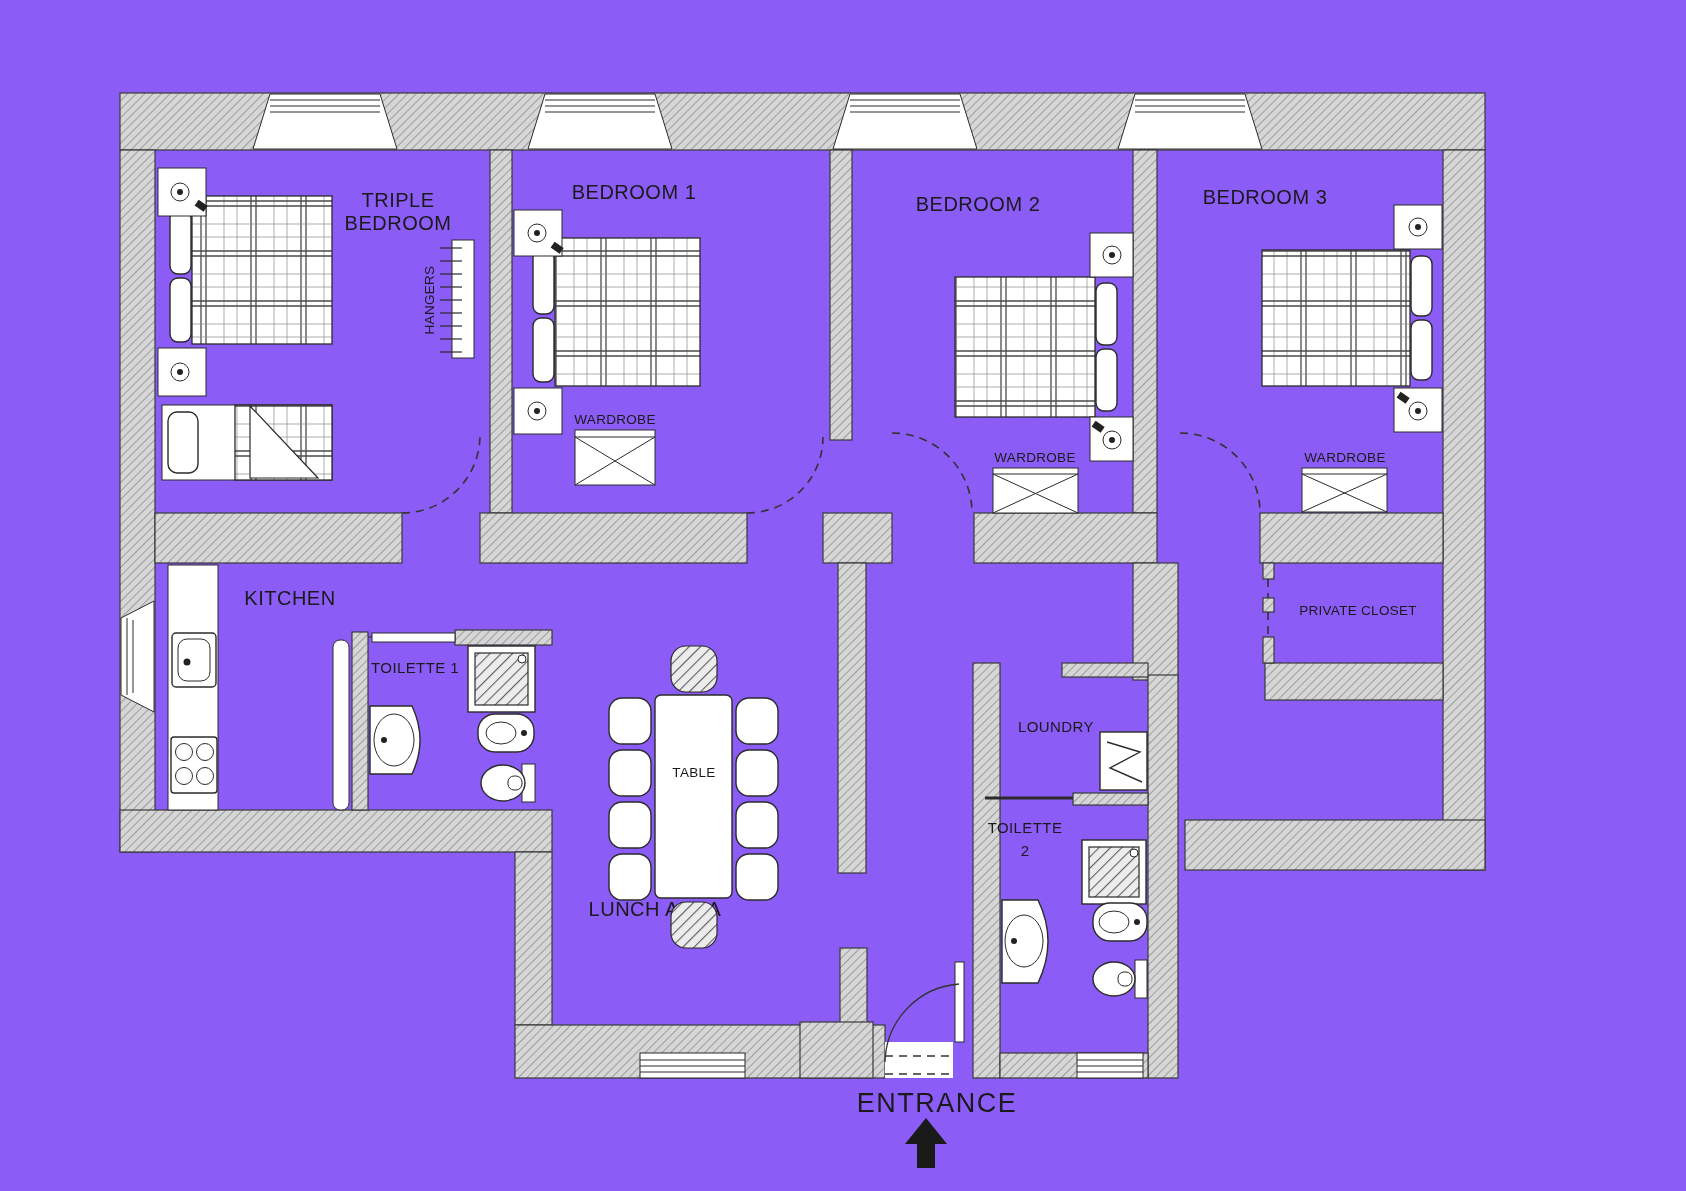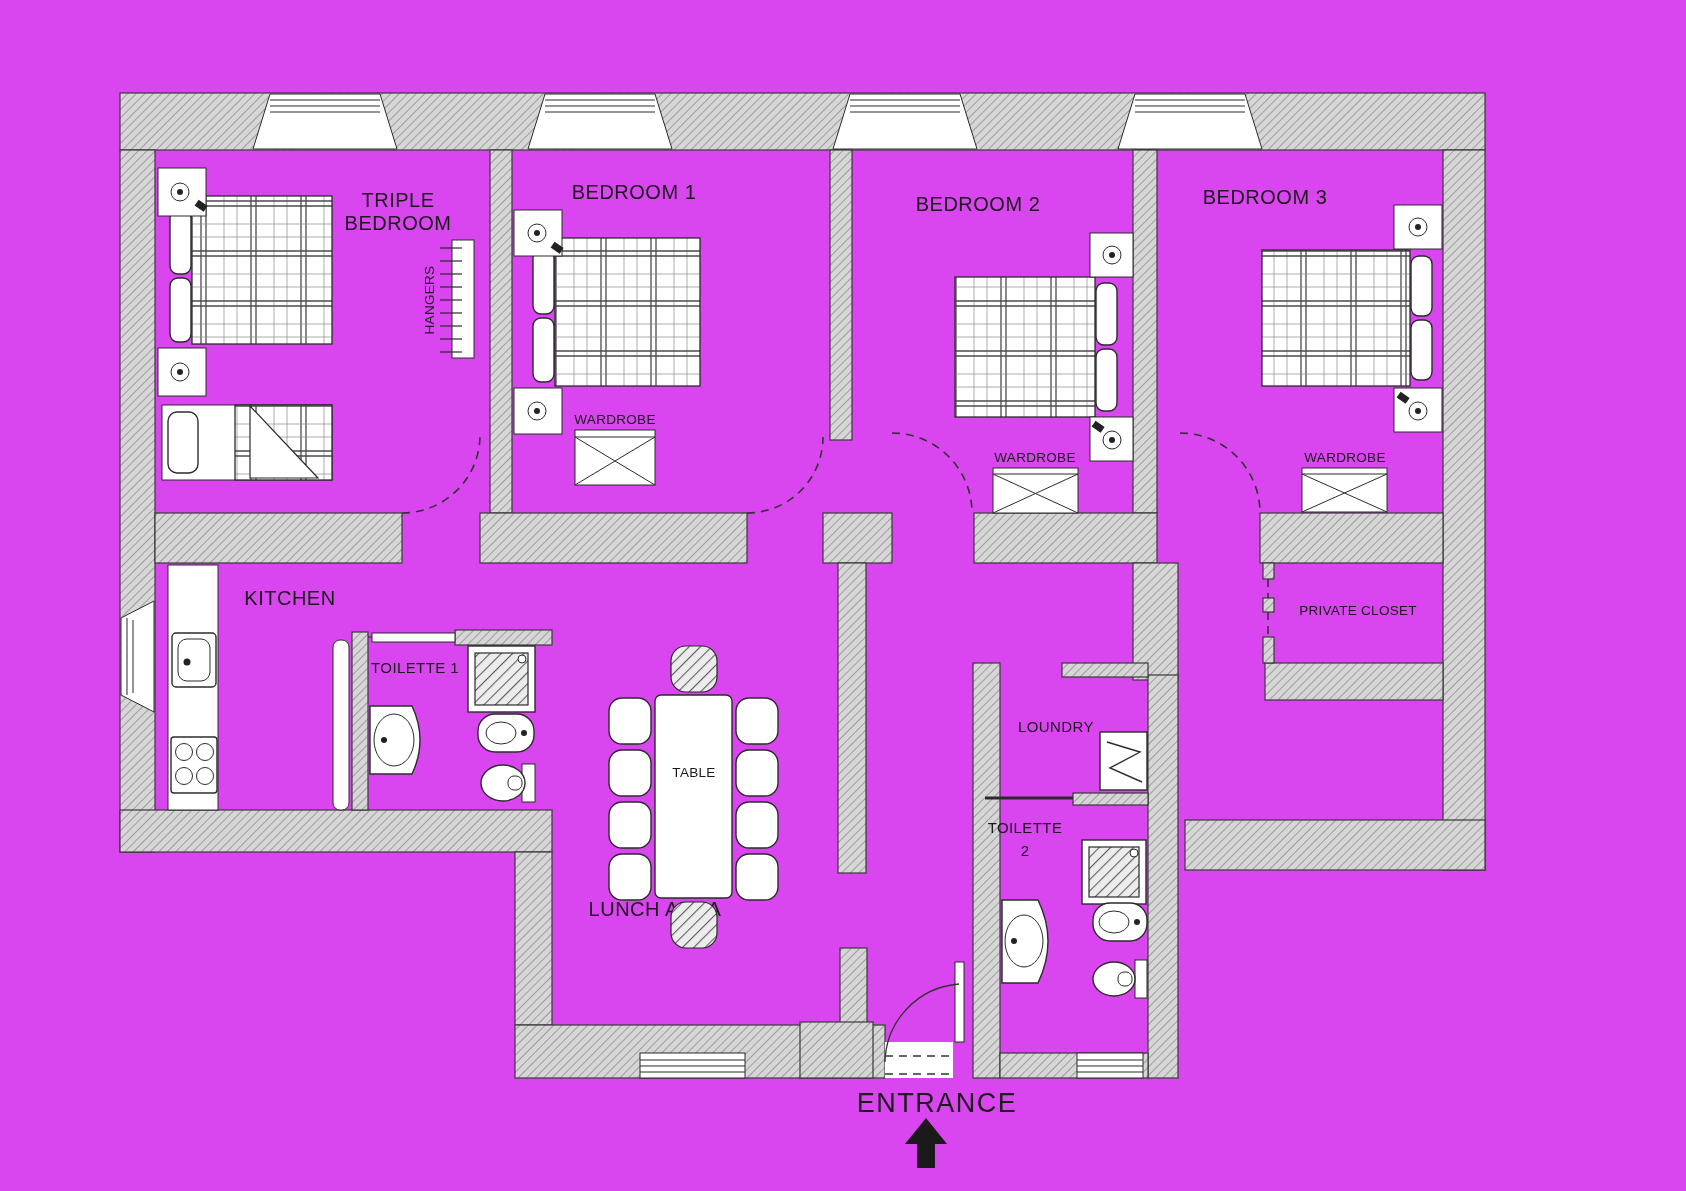--- a/index.html
+++ b/index.html
@@ -1,16 +1,16 @@
 <!DOCTYPE html>
 <html><head>
 <meta charset="utf-8">
 <style>
   html,body{margin:0;padding:0;background:#ffffff;}
-  .stage{width:1686px;height:1191px;position:relative;background:#d946ef;overflow:hidden;}
+  .stage{width:1686px;height:1191px;position:relative;background:#8b5cf6;overflow:hidden;}
   svg{display:block;}
   text{font-family:"Liberation Sans", sans-serif; fill:#1a1a1a;}
   .room-label{font-size:20px; letter-spacing:0.5px;}
   .small-label{font-size:13.5px; letter-spacing:0.3px;}
   .mid-label{font-size:15px; letter-spacing:0.4px;}
   .entrance-label{font-size:27px; letter-spacing:1.5px;}
   .wall{fill:url(#hatch); stroke:#3a3a3a; stroke-width:1.2;}
   .fixt{fill:#ffffff; stroke:#2b2b2b; stroke-width:1.4;}
   .fixt-thin{fill:#ffffff; stroke:#2b2b2b; stroke-width:1;}
   .line{stroke:#2b2b2b; stroke-width:1;}

